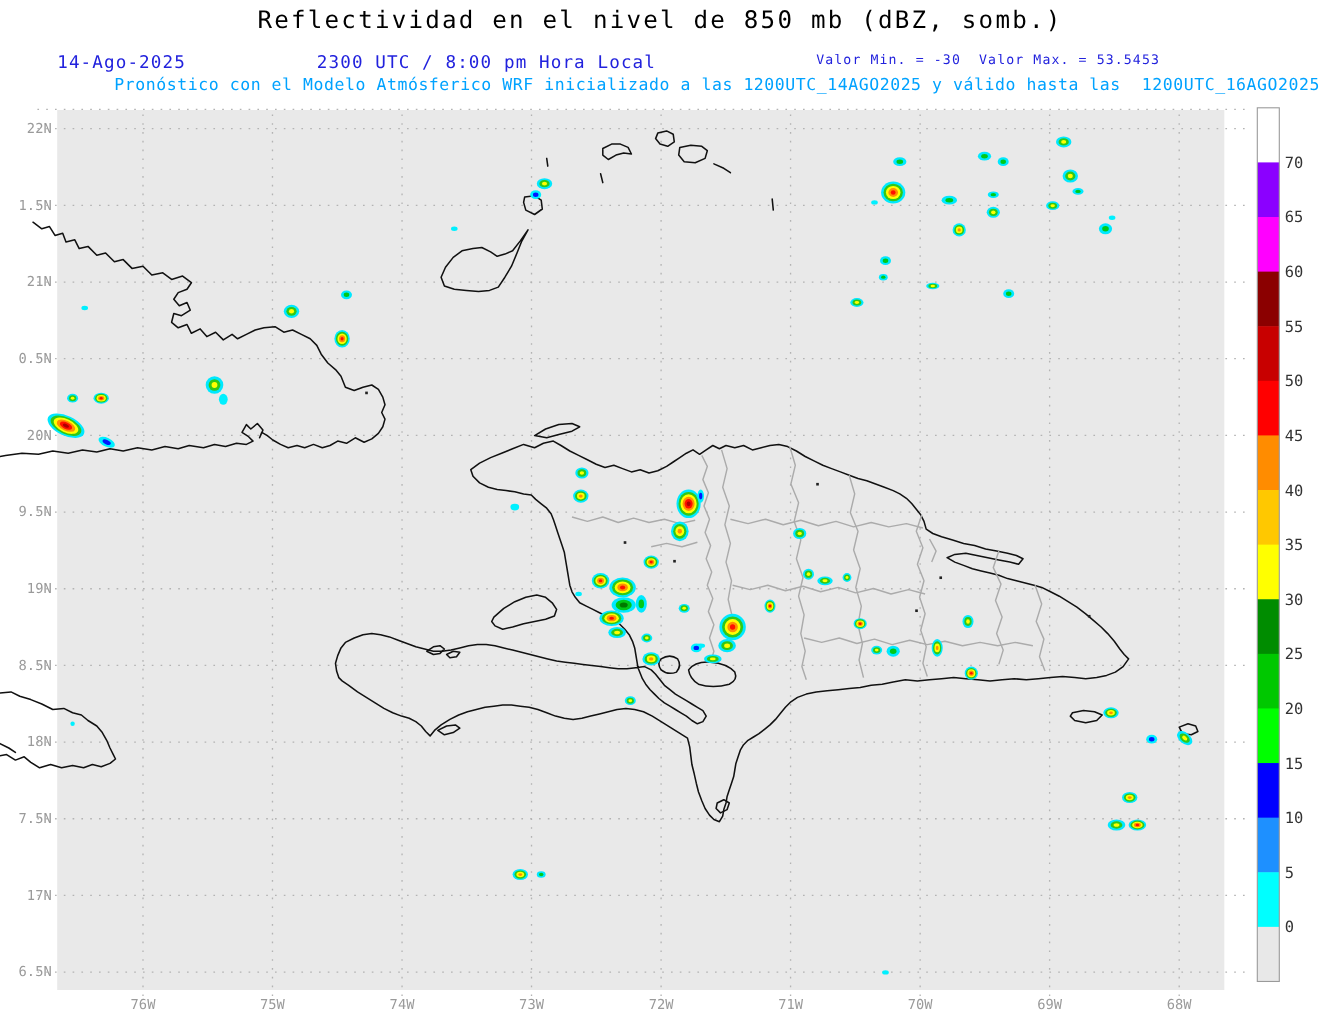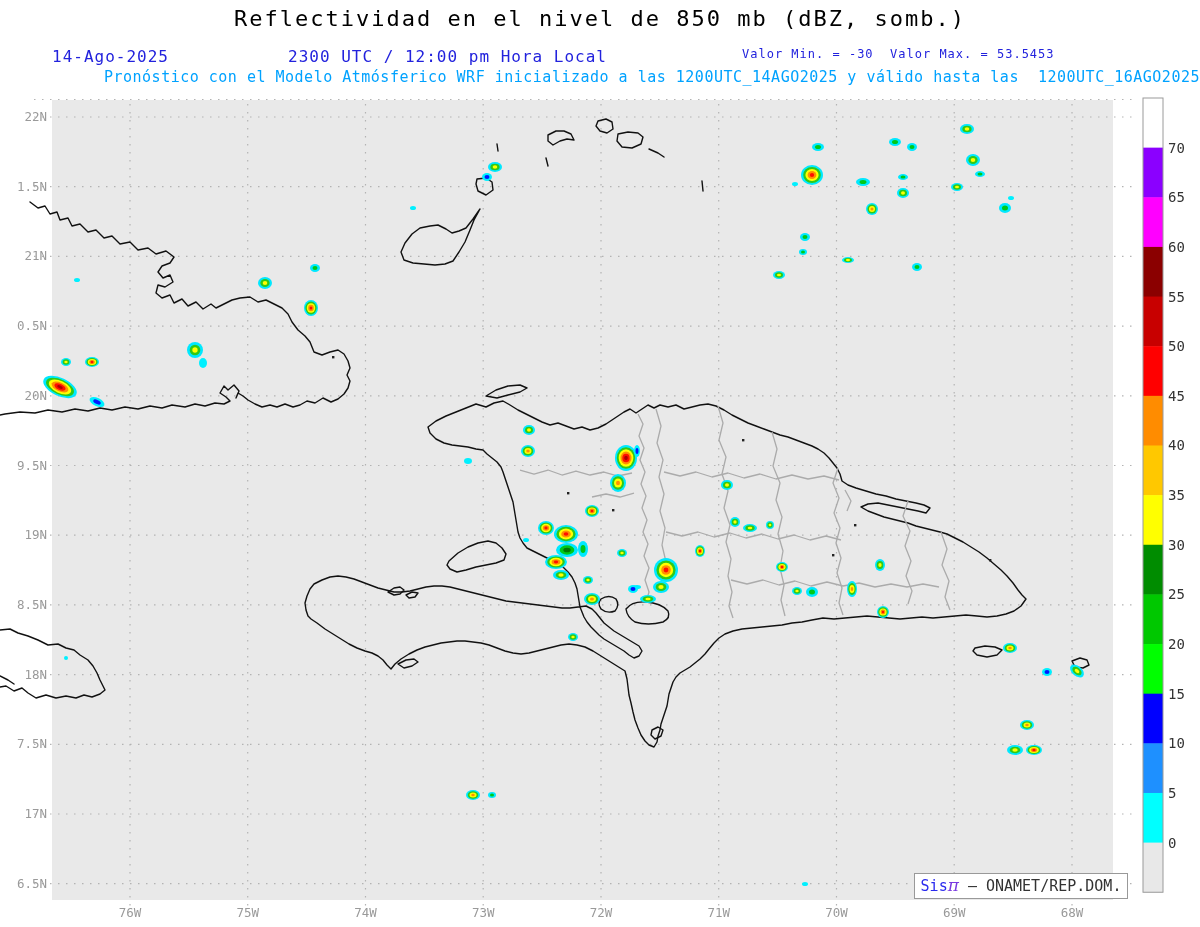--- a/index.html
+++ b/index.html
@@ -18,21 +18,21 @@
   #credit-box .sis{color:#2a2aee;}
   #credit-box .pi{color:#7a3ae0;font-family:"DejaVu Serif",serif;font-style:italic;font-size:17px;}
 </style>
 </head>
 <body>
 
 <div id="figure">
 
   <div id="title" class="hdr">Reflectividad en el nivel de 850 mb (dBZ, somb.)</div>
   <div id="date-label" class="hdr blue-line">14-Ago-2025</div>
-  <div id="time-label" class="hdr blue-line">2300 UTC / 12:00 pm Hora Local</div>
+  <div id="time-label" class="hdr blue-line">2300 UTC / 8:00 pm Hora Local</div>
   <div id="minmax-label" class="hdr blue-line">Valor Min. = -30  Valor Max. = 53.5453</div>
   <div id="forecast-line" class="hdr">Pronóstico con el Modelo Atmósferico WRF inicializado a las 1200UTC_14AGO2025 y válido hasta las  1200UTC_16AGO2025</div>
 
   <svg id="map-svg" width="1200" height="927" viewBox="0 0 1200 927">
     <rect id="domain-rect" x="52" y="100" width="1061" height="800" fill="#e9e9e9"></rect>
     <g id="grid-layer">
         <line stroke="#b3b3b3" stroke-width="1.2" stroke-dasharray="1.5 6.5" fill="none" x1="34" y1="117" x2="1138" y2="117"></line>
         <line stroke="#b3b3b3" stroke-width="1.2" stroke-dasharray="1.5 6.5" fill="none" x1="34" y1="186.7" x2="1138" y2="186.7"></line>
         <line stroke="#b3b3b3" stroke-width="1.2" stroke-dasharray="1.5 6.5" fill="none" x1="34" y1="256.4" x2="1138" y2="256.4"></line>
         <line stroke="#b3b3b3" stroke-width="1.2" stroke-dasharray="1.5 6.5" fill="none" x1="34" y1="326.1" x2="1138" y2="326.1"></line>
@@ -542,17 +542,13 @@
         <text x="1168" y="748.32" text-anchor="start" fill="#333333" font-size="14px" font-family="&quot;DejaVu Sans Mono&quot;,&quot;Liberation Mono&quot;,monospace">10</text>
         <rect x="1143" y="743.32" width="20" height="50.14" fill="#1e90ff" stroke="none"></rect>
         <text x="1168" y="797.96" text-anchor="start" fill="#333333" font-size="14px" font-family="&quot;DejaVu Sans Mono&quot;,&quot;Liberation Mono&quot;,monospace">5</text>
         <rect x="1143" y="792.96" width="20" height="50.14" fill="#00ffff" stroke="none"></rect>
         <text x="1168" y="847.6" text-anchor="start" fill="#333333" font-size="14px" font-family="&quot;DejaVu Sans Mono&quot;,&quot;Liberation Mono&quot;,monospace">0</text>
         <rect x="1143" y="842.6" width="20" height="50.14" fill="#e8e8e8" stroke="none"></rect>
         <rect x="1143" y="98" width="20" height="794.24" fill="none" stroke="#9a9a9a" stroke-width="1"></rect>
       </g>
   </svg>
 
-  <div id="credit-box">
-    <span class="sis">Sis</span><span class="pi">π</span>
-    <span>–</span><span> ONAMET/REP.DOM.</span>
-  </div>
 </div>
 
 </body></html>

